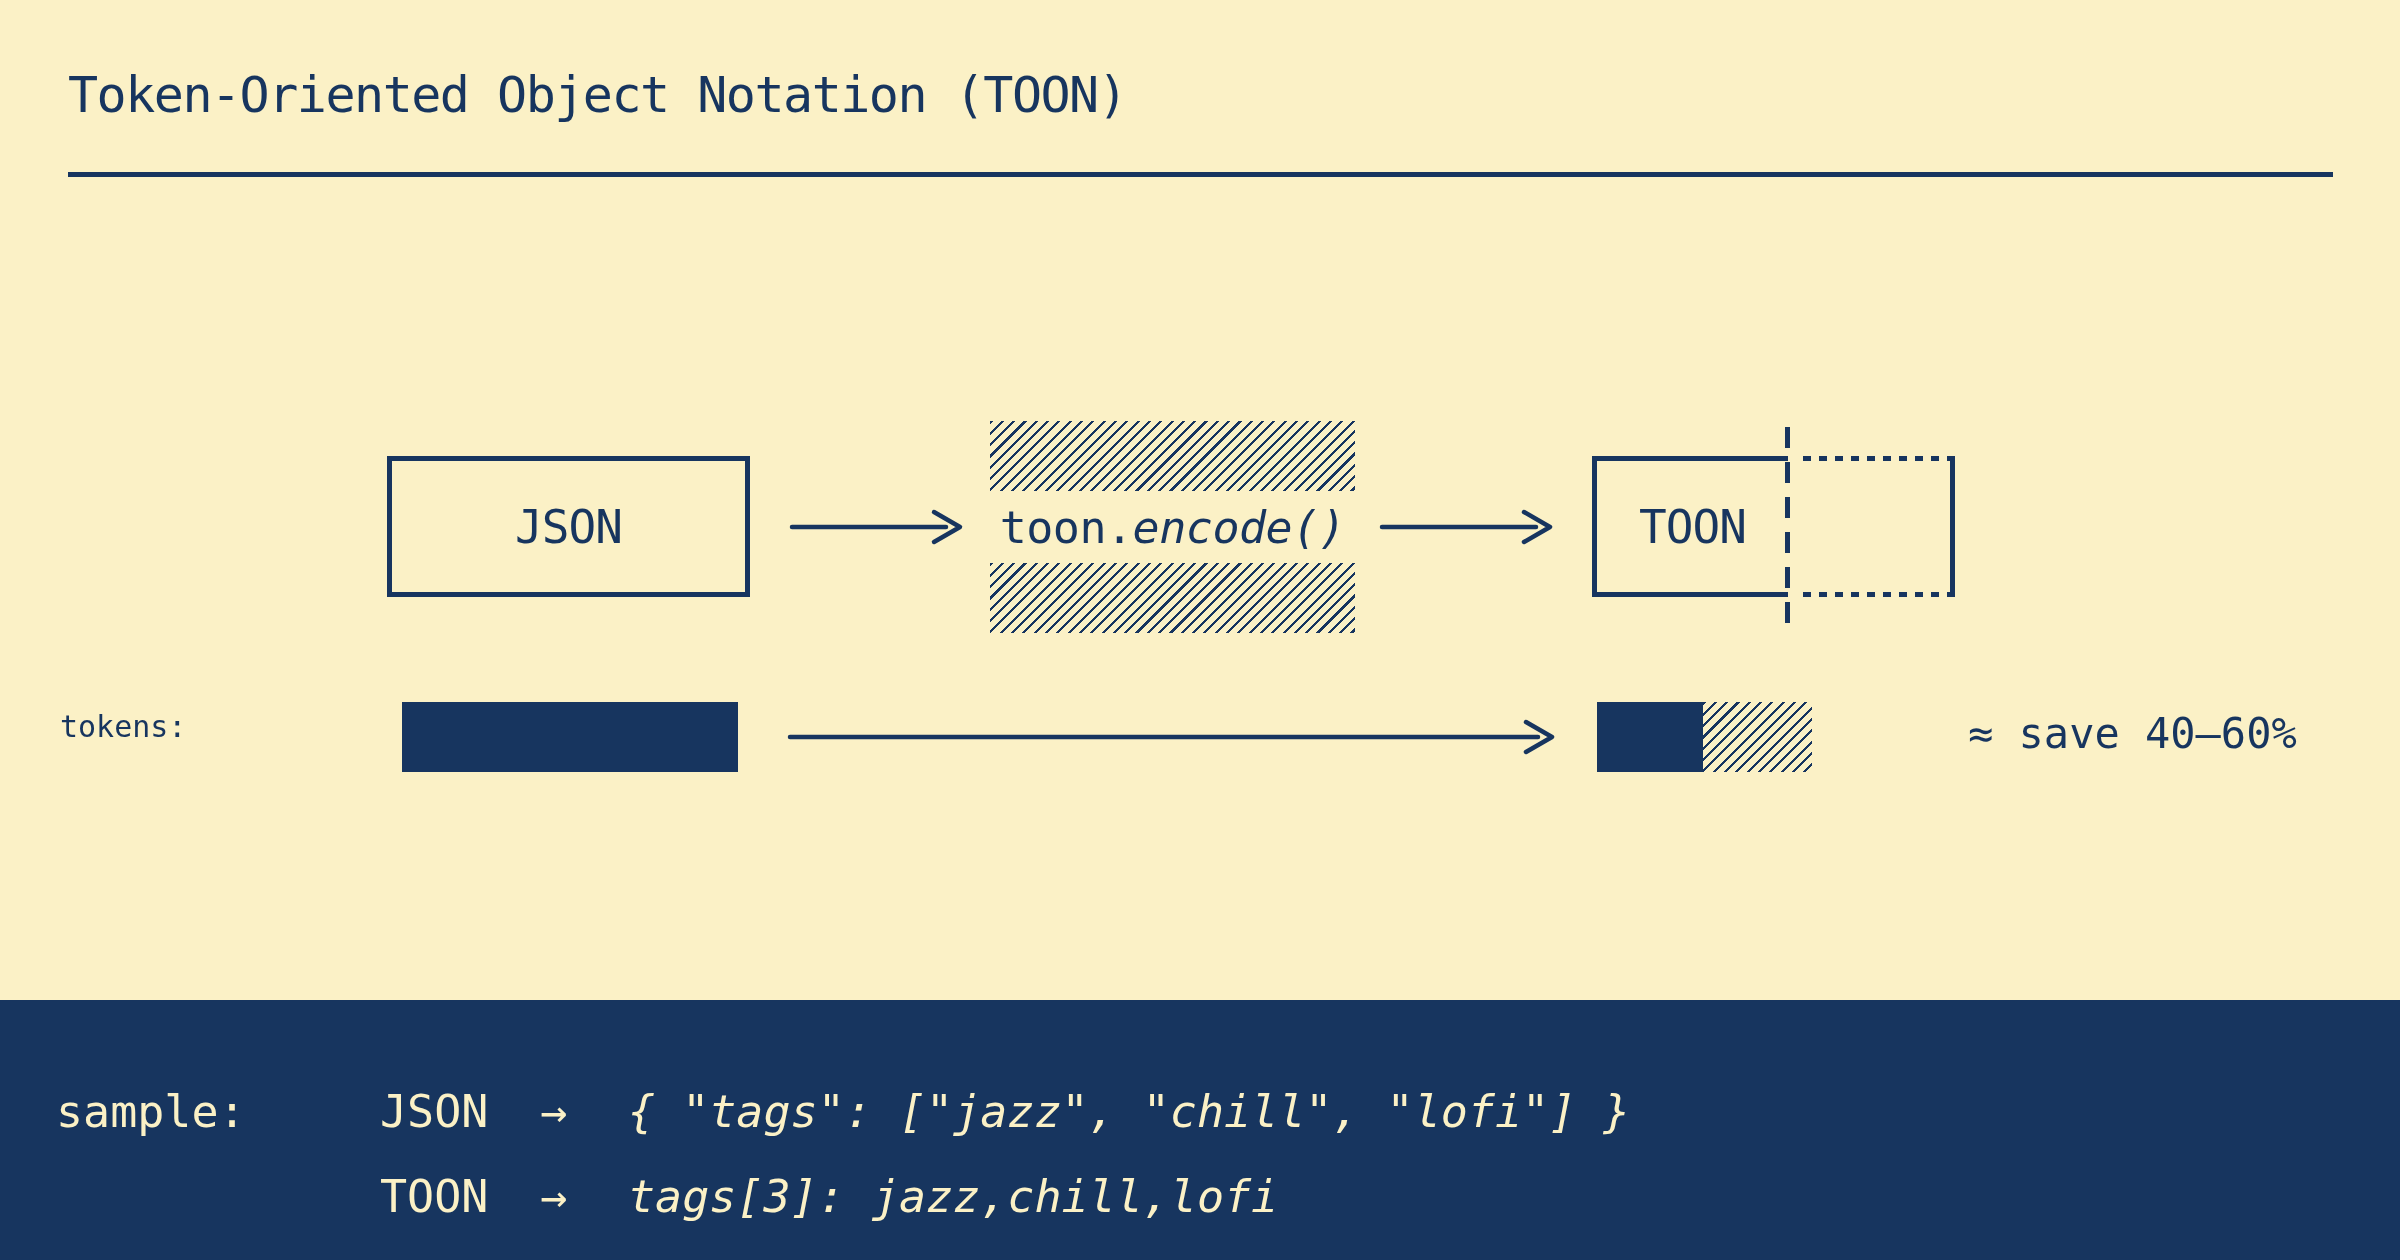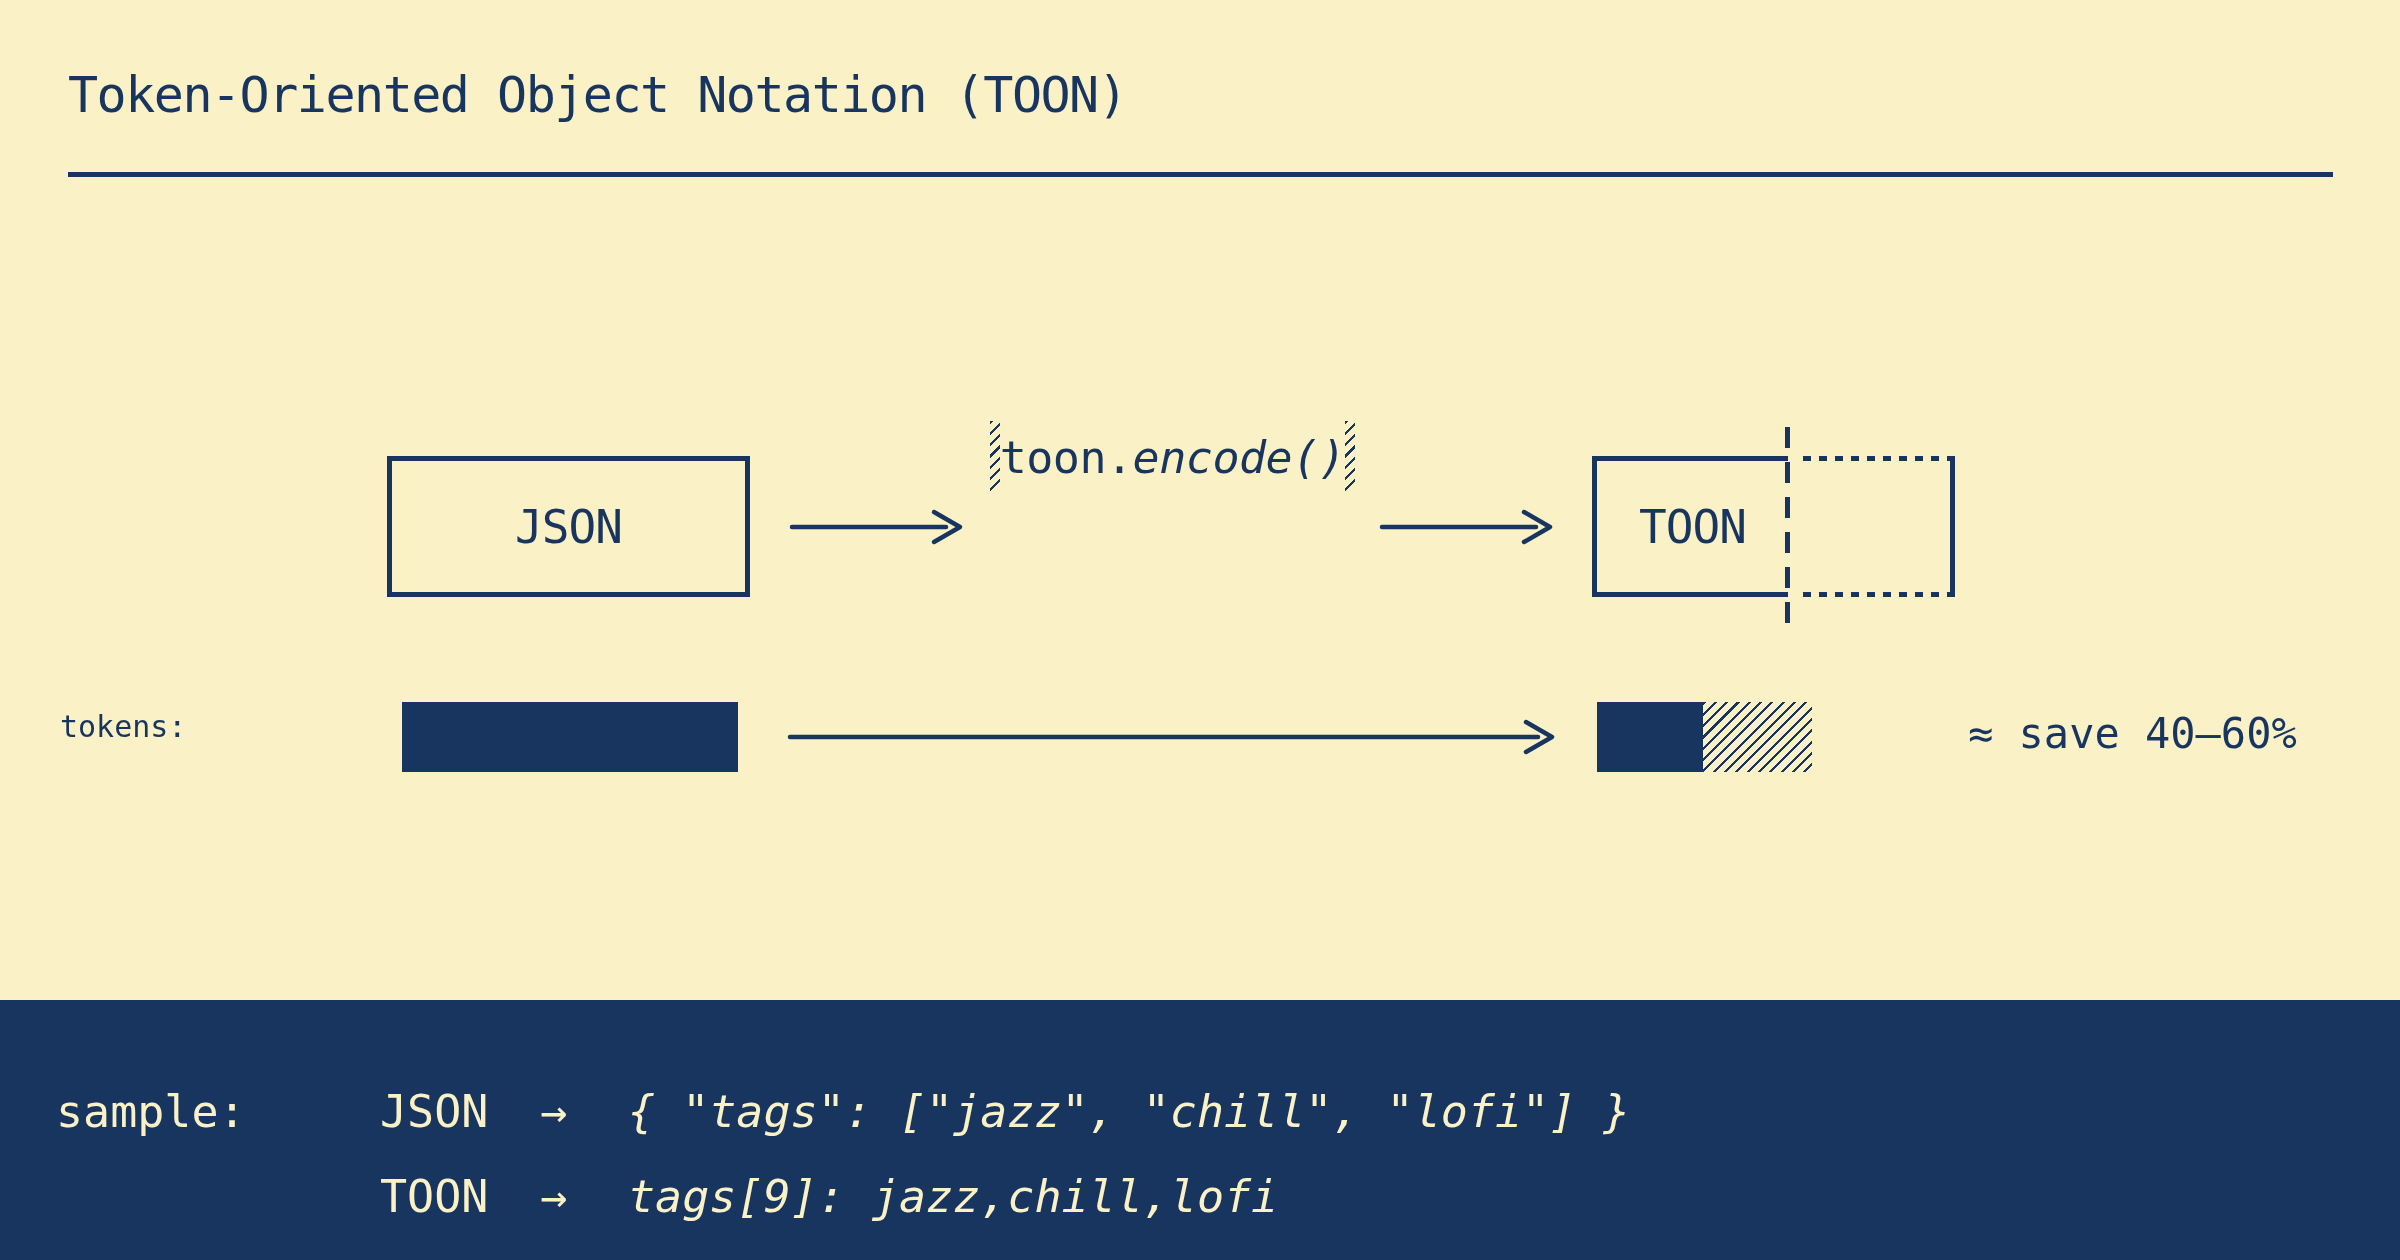--- a/index.html
+++ b/index.html
@@ -35,21 +35,21 @@
   .box-label{font-size:46px;font-weight:500;letter-spacing:-1px;}
 
   .arrow-svg{position:absolute;overflow:visible;}
   .arrow-svg path, .arrow-svg line{stroke:var(--ink);stroke-width:4.5;fill:none;stroke-linecap:round;stroke-linejoin:round;}
 
   .hatch{
     background:repeating-linear-gradient(135deg,var(--ink) 0 2.2px,transparent 2.2px 8px);
   }
   .encoder{
     position:absolute;left:990px;top:421px;width:365px;height:212px;
-    display:flex;flex-direction:row;
+    display:flex;flex-direction:column;
   }
   .encoder .hatch-band{height:70px;width:100%;}
   .encoder .enc-label{
     height:72px;display:flex;align-items:center;justify-content:center;
     font-size:45px;font-weight:500;letter-spacing:-0.5px;white-space:pre;
   }
   .italic{font-style:italic;}
 
   .toon-group{position:absolute;left:1592px;top:427px;width:363px;height:200px;}
   .toon-solid{
@@ -154,17 +154,17 @@
 
     <div class="sample-row row-1">
       <span class="fmt">JSON</span>
       <span class="arr">→</span>
       <span class="code">{ "tags": ["jazz", "chill", "lofi"] }</span>
     </div>
 
     <div class="sample-row row-2">
       <span class="fmt">TOON</span>
       <span class="arr">→</span>
-      <span class="code">tags[9]: jazz,chill,lofi</span>
+      <span class="code">tags[3]: jazz,chill,lofi</span>
     </div>
   </div>
 
 </div>
 
 </body></html>

